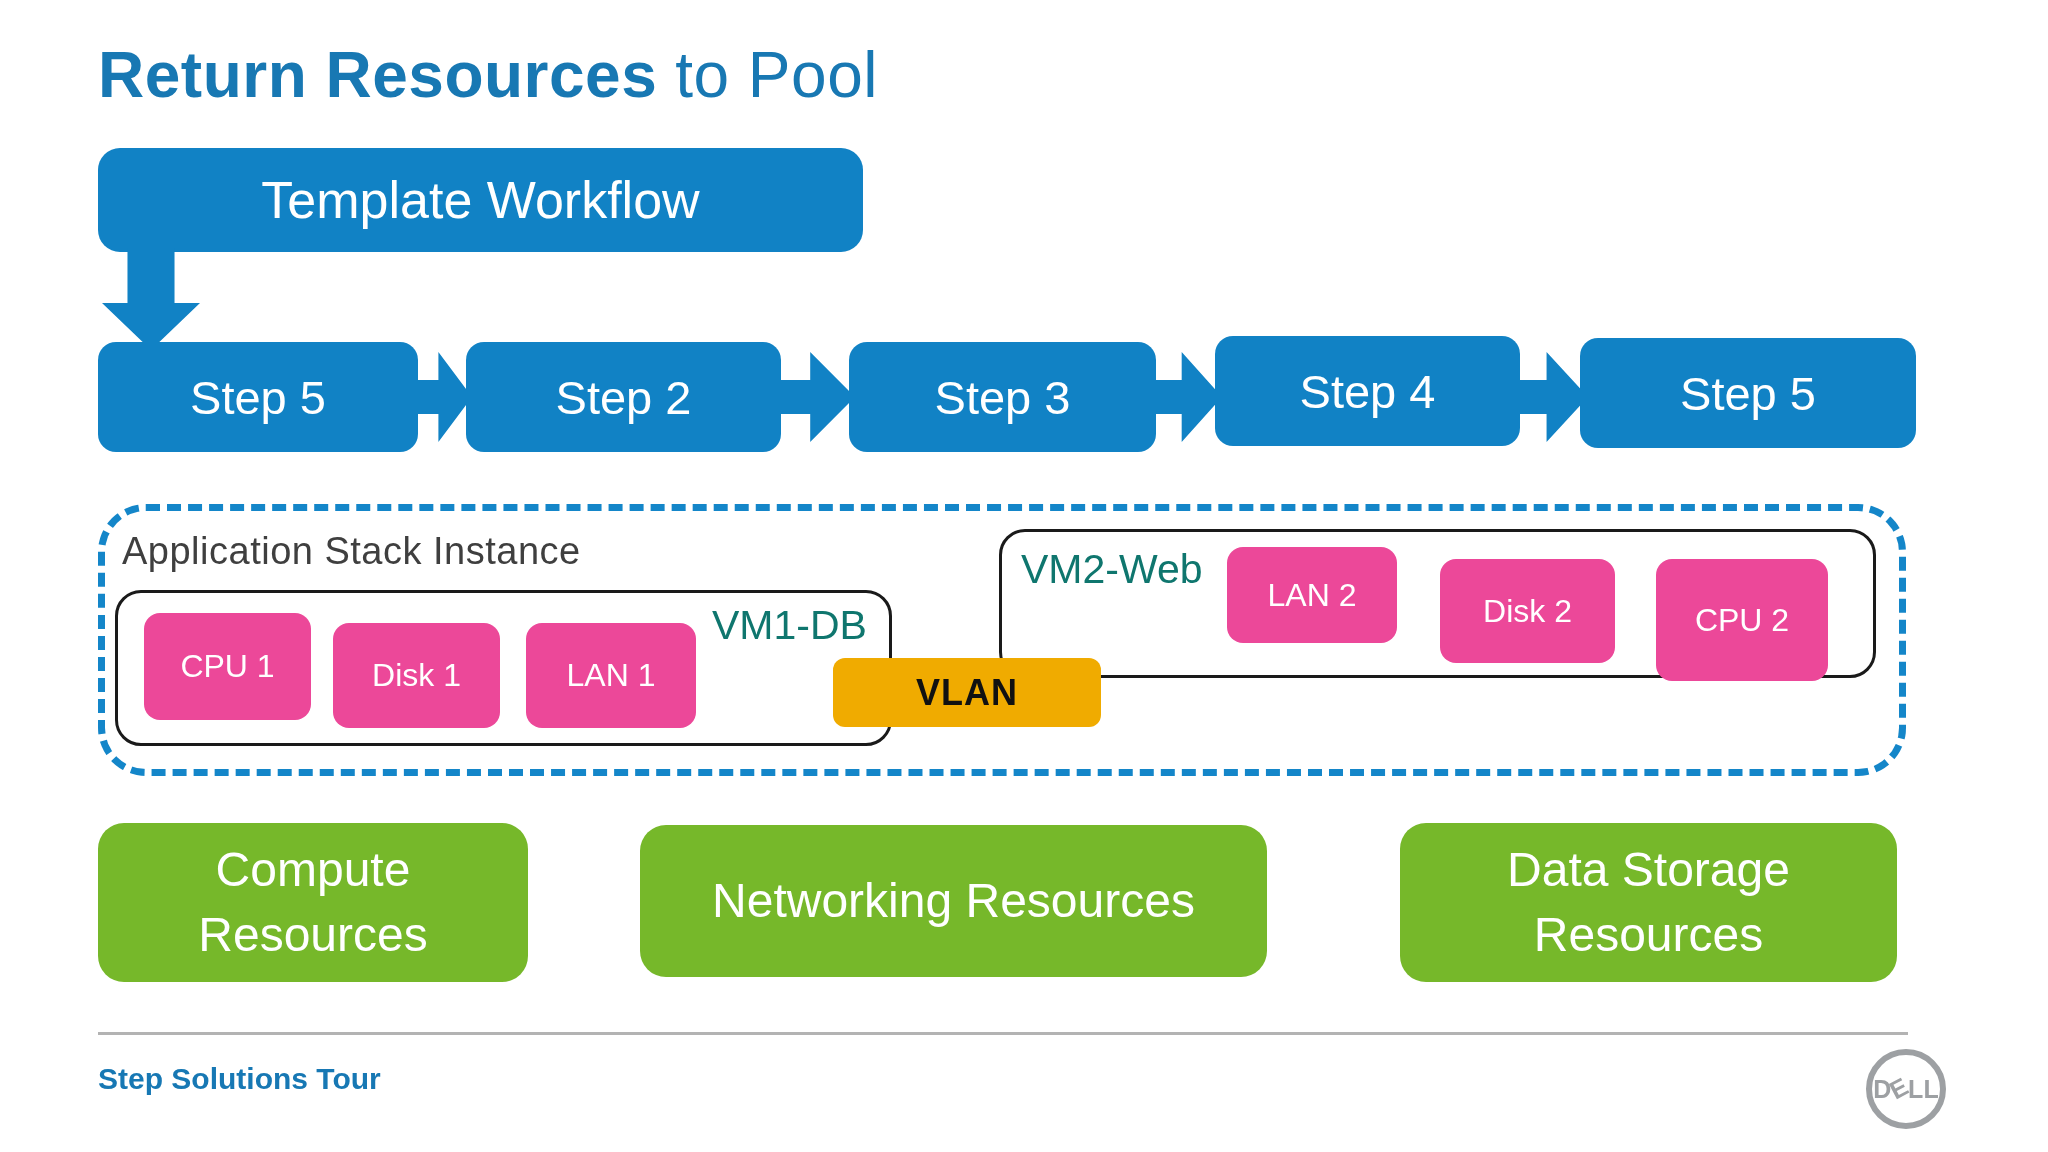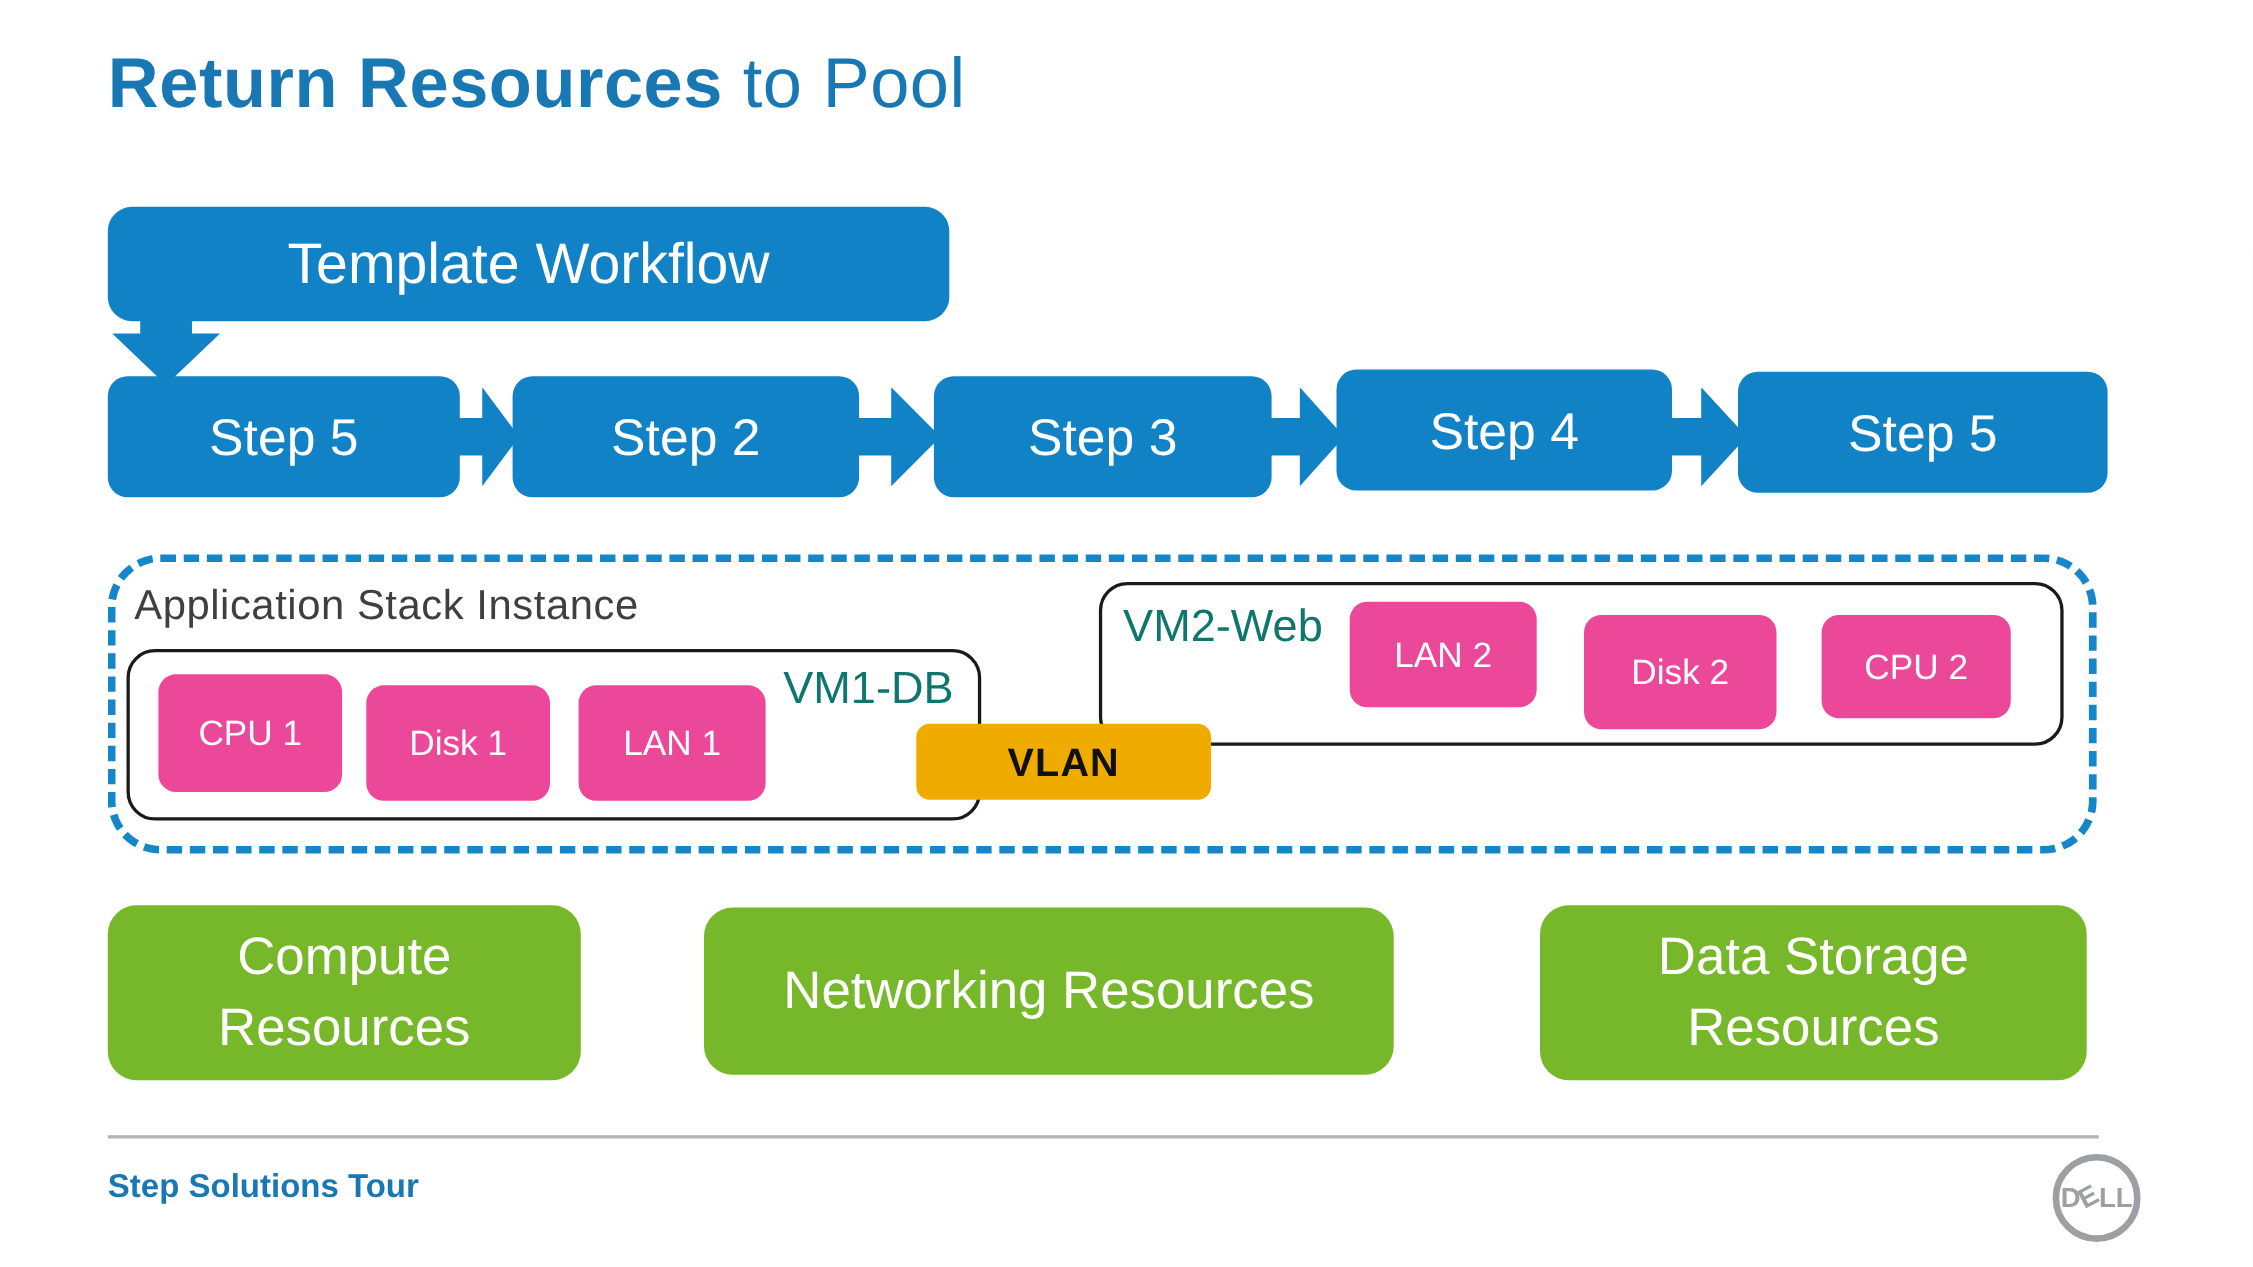--- a/index.html
+++ b/index.html
@@ -14,21 +14,21 @@
   }
   .page-title .t-bold { font-weight:bold; }
   .page-title .t-rest { font-weight:normal; margin-left:0.28em; }
 
   
   .blue-box {
     position:absolute; background:#1182c5; border-radius:22px;
     display:flex; align-items:center; justify-content:center;
     color:#ffffff;
   }
-  #template-box { left:98px; top:148px; width:765px; height:104px; font-size:52px;margin-top:40px; }
+  #template-box { left:98px; top:148px; width:765px; height:104px; font-size:52px; }
   .step-box { top:342px; height:110px; font-size:47px; border-radius:18px; }
   #step-1 { left:98px;   width:320px; }
   #step-2 { left:466px;  width:315px; }
   #step-3 { left:849px;  width:307px; }
   #step-4 { left:1215px; top:336px; width:305px; }
   #step-5 { left:1580px; top:338px; width:336px; }
 
   .down-arrow {
     position:absolute; left:102px; top:248px; width:98px; height:102px;
     background:#1182c5;
@@ -64,21 +64,21 @@
   .component-box {
     position:absolute; background:#ec4899; border-radius:16px;
     display:flex; align-items:center; justify-content:center;
     color:#ffffff; font-size:32px;
   }
   #comp-cpu1 { left:144px;  top:613px; width:167px; height:107px; }
   #comp-disk1{ left:333px;  top:623px; width:167px; height:105px; }
   #comp-lan1 { left:526px;  top:623px; width:170px; height:105px; }
   #comp-lan2 { left:1227px; top:547px; width:170px; height:96px;  }
   #comp-disk2{ left:1440px; top:559px; width:175px; height:104px;  }
-  #comp-cpu2 { left:1656px; top:559px; width:172px; height:94px;  }
+  #comp-cpu2 { left:1656px; top:559px; width:172px; height:122px;  }
 
   #vlan-box {
     position:absolute; left:833px; top:658px; width:268px; height:69px;
     background:#f0ab00; border-radius:12px; z-index:5;
     display:flex; align-items:center; justify-content:center;
     color:#111111; font-size:36px; font-weight:bold; letter-spacing:1px;
   }
 
   
   .resource-box {

